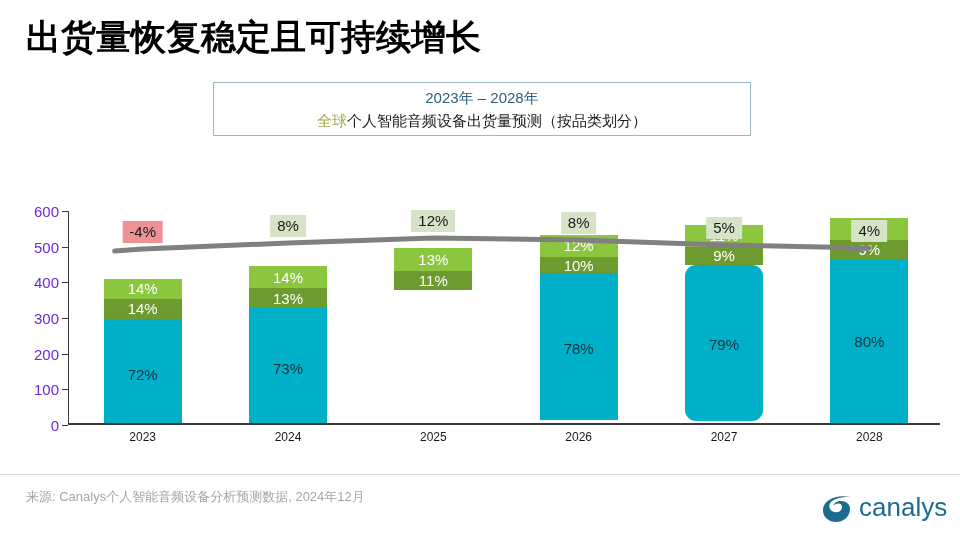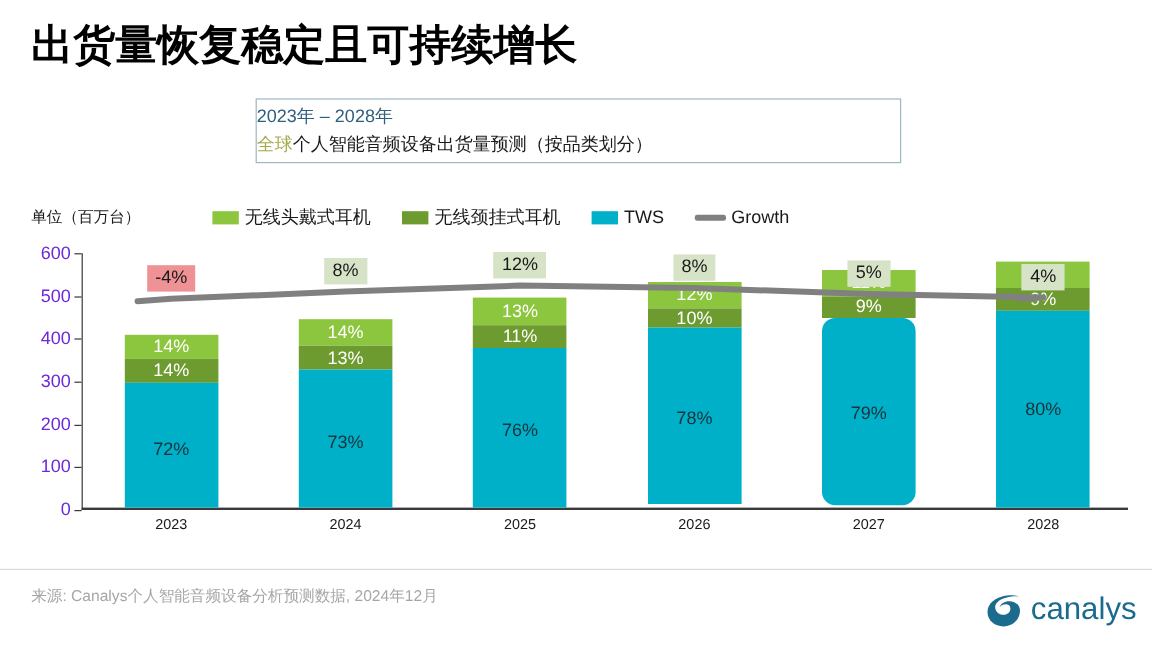--- a/index.html
+++ b/index.html
@@ -26,21 +26,21 @@
     white-space: nowrap;
   }
 
   
   #subtitle-box {
     position: absolute;
     left: 213px; top: 82px;
     width: 538px; height: 54px;
     border: 1px solid #9bb7c4;
     background: #ffffff;
-    text-align: left;
+    text-align: center;
     padding-top: 4px;
   }
   #subtitle-line1 {
     font-size: 15px;
     color: #2e5f7d;
     line-height: 22px;
     white-space: nowrap;
   }
   #subtitle-line2 {
     font-size: 15px;
@@ -200,43 +200,20 @@
 
 <div id="slide">
 
   <div id="title">出货量恢复稳定且可持续增长</div>
 
   <div id="subtitle-box">
     <div id="subtitle-line1">2023年 – 2028年</div>
     <div id="subtitle-line2"><span id="subtitle-hl">全球</span><span>个人智能音频设备出货量预测（按品类划分）</span></div>
   </div>
 
-  <div id="legend">
-    <div id="unit-label">单位（百万台）</div>
-
-    <div class="legend-item">
-      <span class="legend-swatch" style="background:#8CC63E"></span>
-      <span class="legend-text">无线头戴式耳机</span>
-    </div>
-
-    <div class="legend-item">
-      <span class="legend-swatch" style="background:#6E9B30"></span>
-      <span class="legend-text">无线颈挂式耳机</span>
-    </div>
-
-    <div class="legend-item">
-      <span class="legend-swatch" style="background:#00B0C8"></span>
-      <span class="legend-text">TWS</span>
-    </div>
-
-    <div class="legend-item">
-      <span class="legend-line" style="background:#808080"></span>
-      <span class="legend-text">Growth</span>
-    </div>
-  </div>
 
   <div id="plot">
     <div id="axis-line-y"></div>
     <div id="axis-line-x"></div>
     <div id="ytick-container">
         <div class="ytick-mark" style="top: 214px;"></div>
         <div class="ytick-label" style="top: 214px;">0</div>
         <div class="ytick-mark" style="top: 178.333px;"></div>
         <div class="ytick-label" style="top: 178.333px;">100</div>
         <div class="ytick-mark" style="top: 142.667px;"></div>
@@ -273,23 +250,20 @@
             <span class="seg-label dark" style="position: absolute; top: 46%;">73%</span>
           </div>
         </div>
         <div class="bar-group" style="left: 326.333px; width: 78px; height: 174.767px;">
           <div class="bar-seg" style="height: 22.7197px; background: rgb(140, 198, 62);">
             <span class="seg-label light">13%</span>
           </div>
           <div class="bar-seg" style="height: 19.2243px; background: rgb(110, 155, 48);">
             <span class="seg-label light">11%</span>
           </div>
-          <div class="bar-seg" style="height: 132.823px; background: rgb(0, 176, 200);">
-            <span class="seg-label dark" style="position: absolute; top: 46%;">76%</span>
-          </div>
         </div>
         <div class="bar-group" style="left: 471.667px; width: 78px; height: 188.32px;">
           <div class="bar-seg" style="height: 22.5984px; background: rgb(140, 198, 62);">
             <span class="seg-label light">12%</span>
           </div>
           <div class="bar-seg" style="height: 16px; background: rgb(110, 155, 48);">
             <span class="seg-label light">10%</span>
           </div>
           <div class="bar-seg" style="height: 146.89px; background: rgb(0, 176, 200);">
             <span class="seg-label dark" style="position: absolute; top: 46%;">78%</span>

